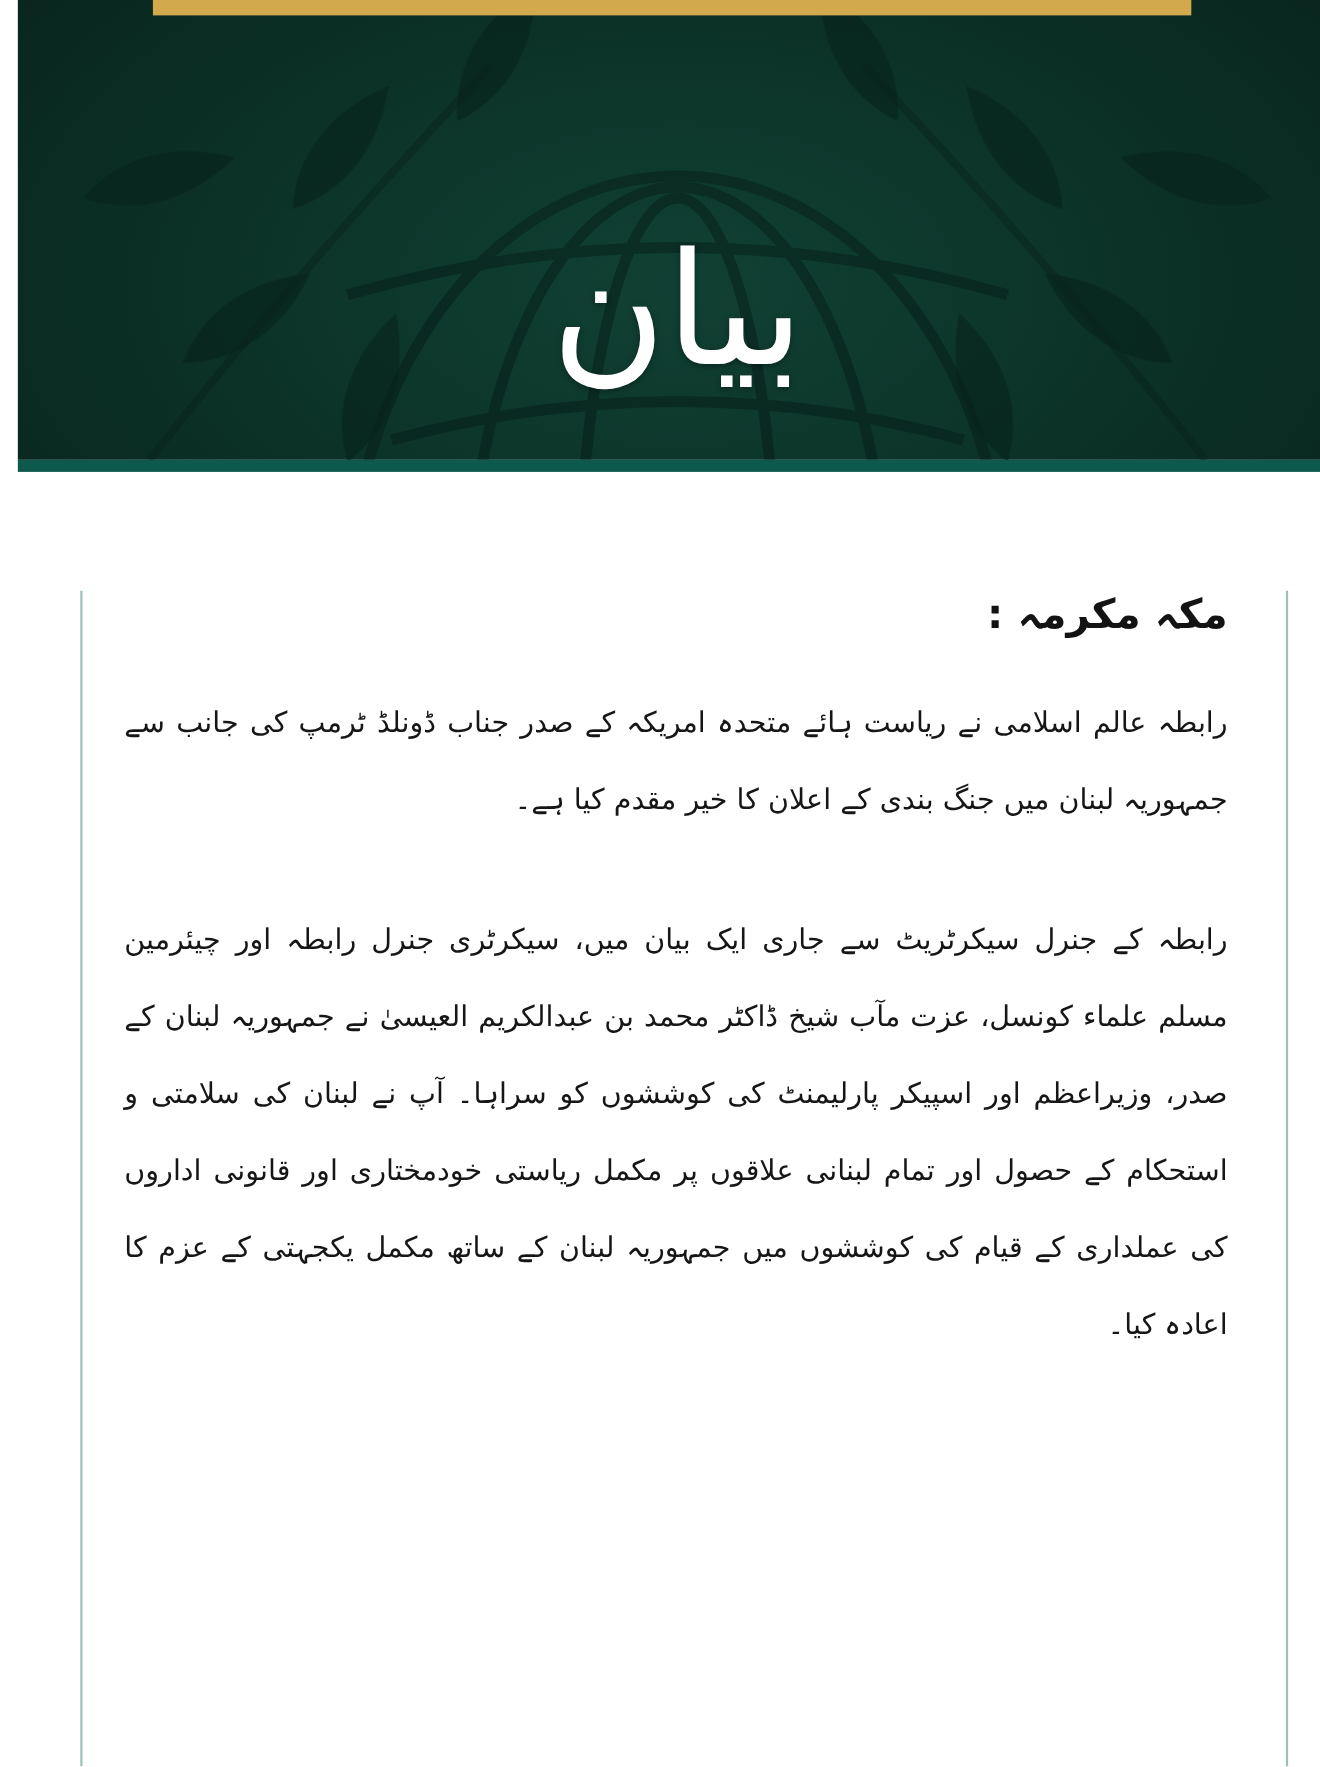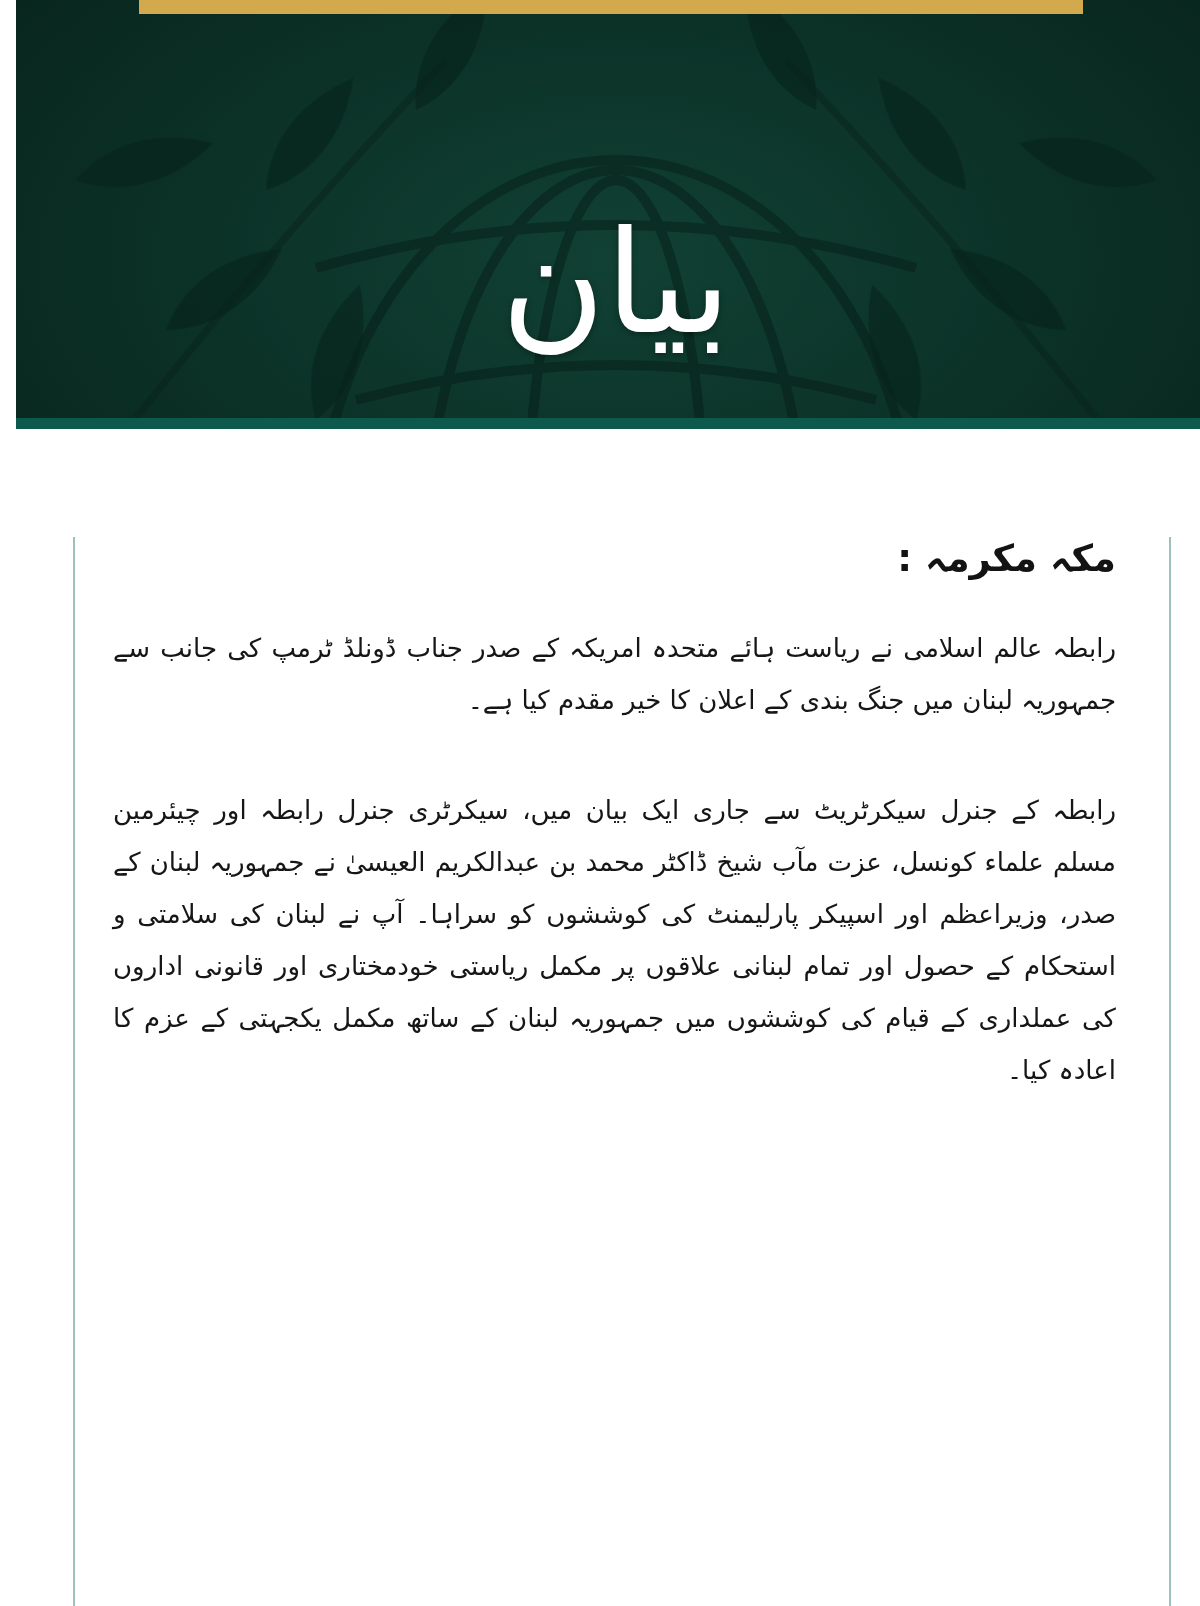--- a/index.html
+++ b/index.html
@@ -43,21 +43,21 @@
     position:relative; direction:rtl;
     padding:0 100px 0 97px;
     color:#151515;
   }
   .doc-heading {
     margin-top:108px;
     font-size:37px; font-weight:700; color:#131313;
     text-align:right;
   }
   .doc-paragraph {
-    font-size:26px; line-height:52px;
+    font-size:26px; line-height:70px;
     text-align:justify; color:#161616;
   }
   .doc-paragraph.p1 { margin-top:42px; }
   .doc-paragraph.p2 { margin-top:58px; }
 </style>
 </head>
 <body>
 
 <div class="page">
 

